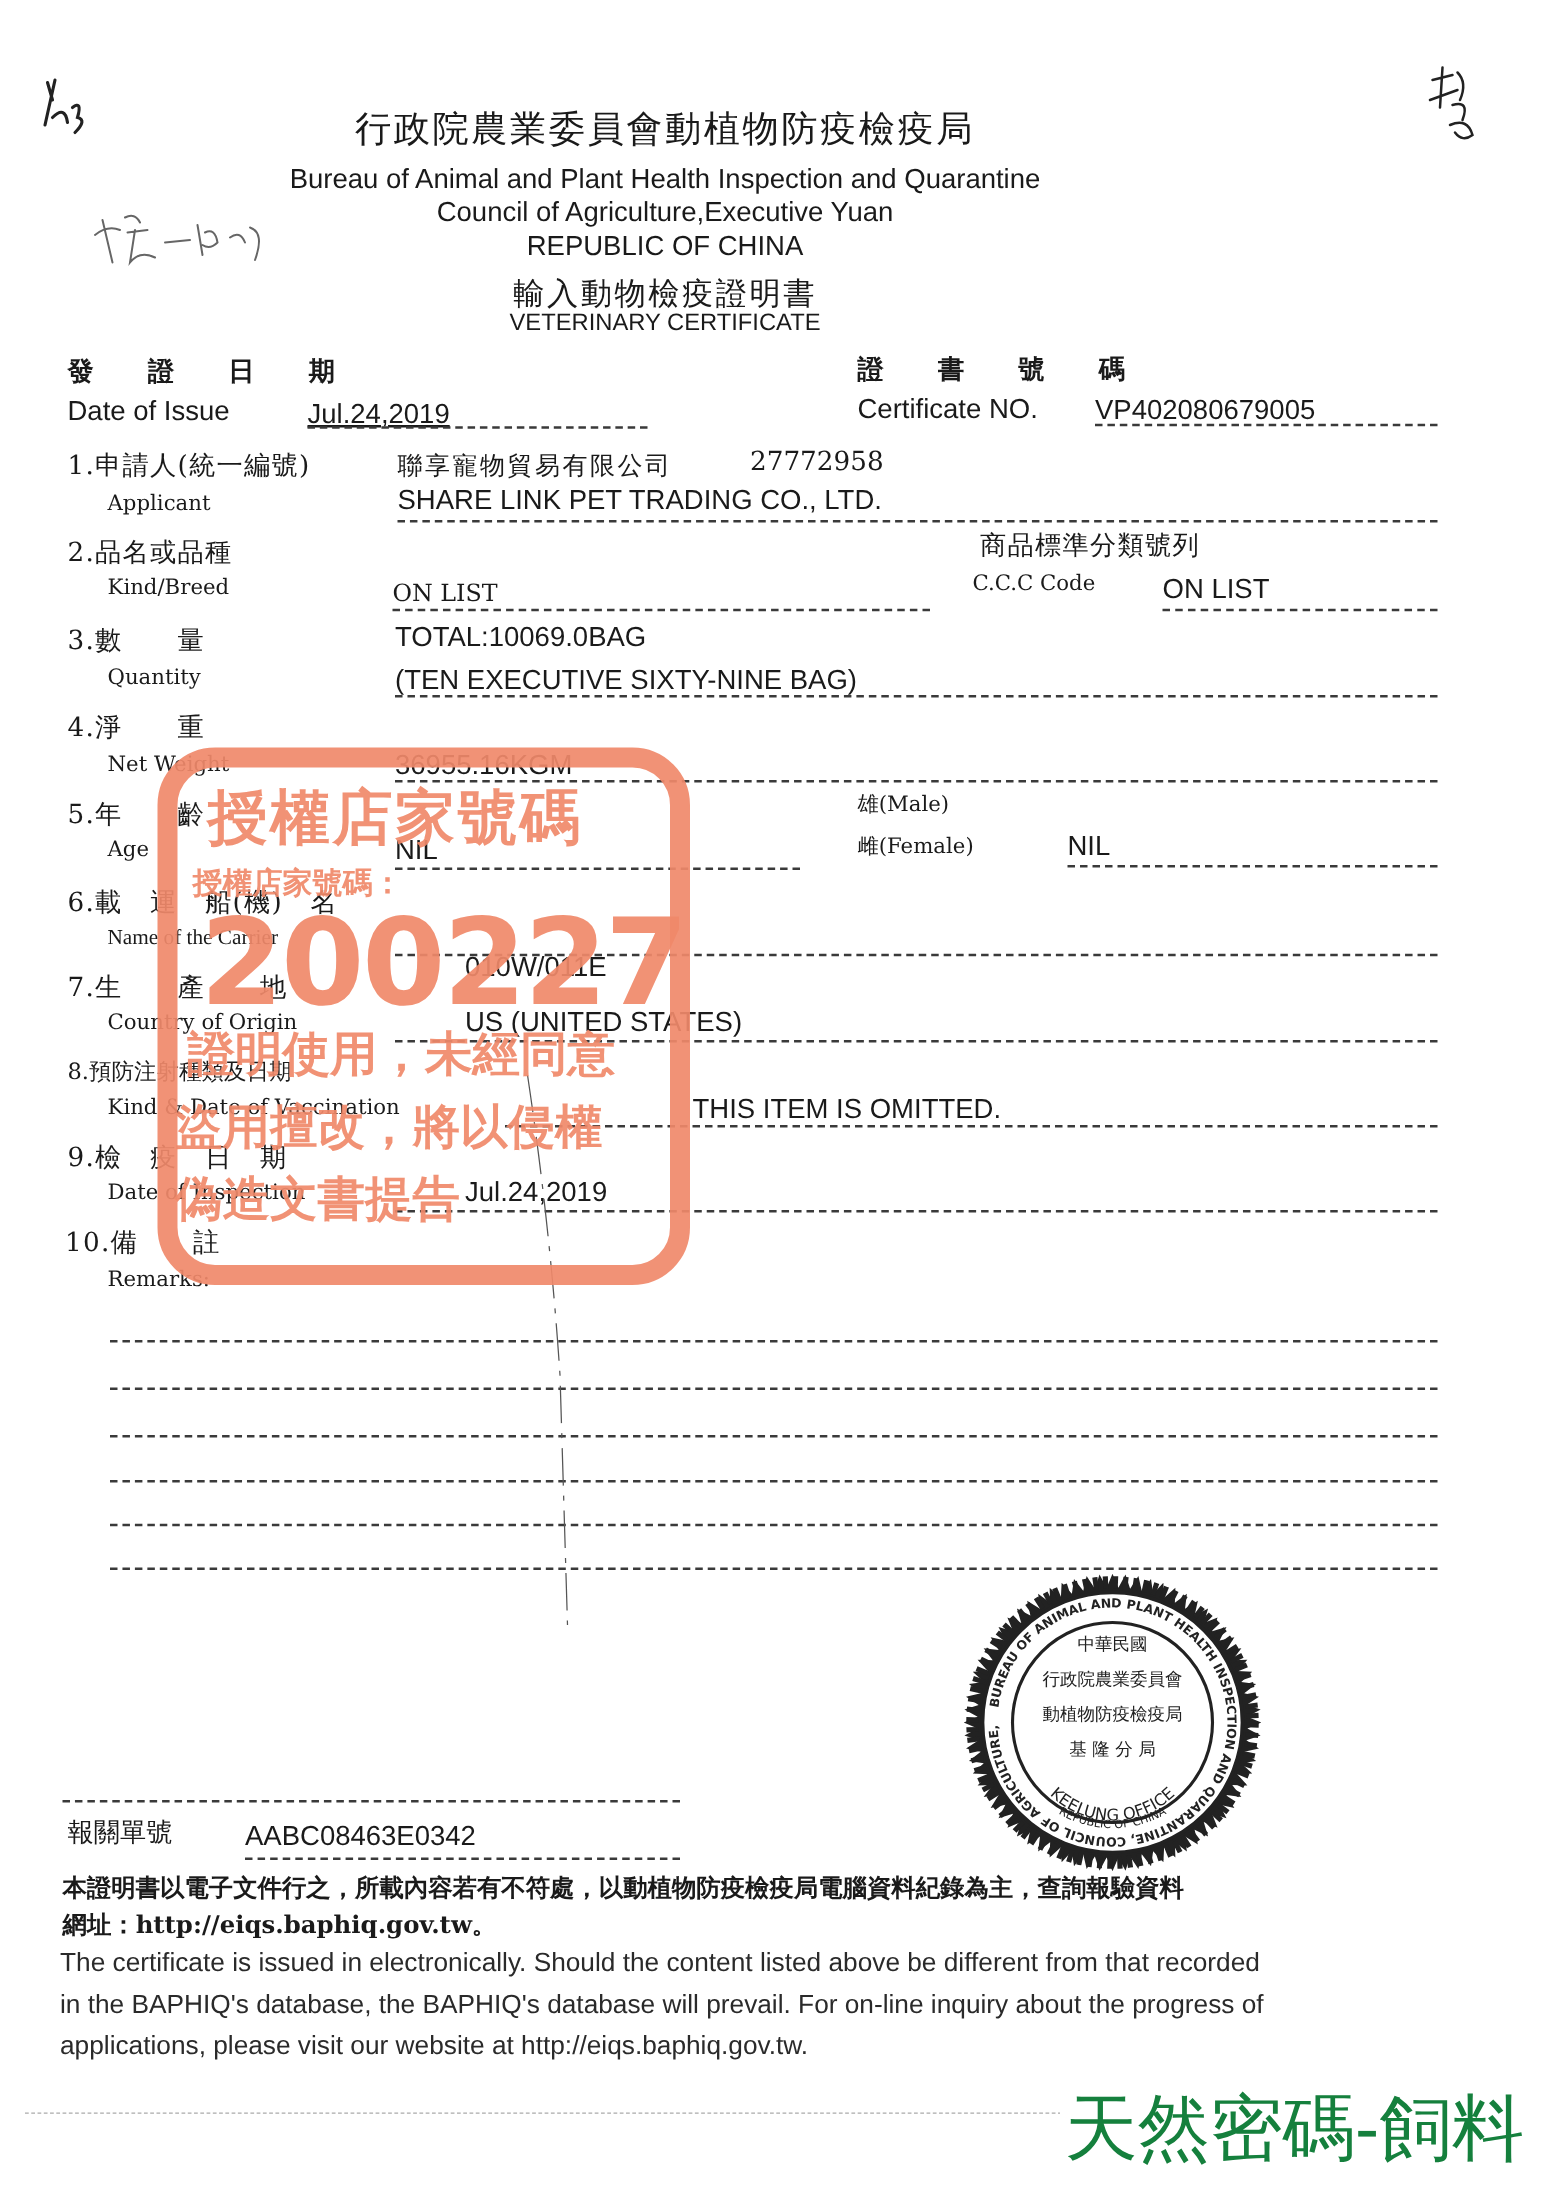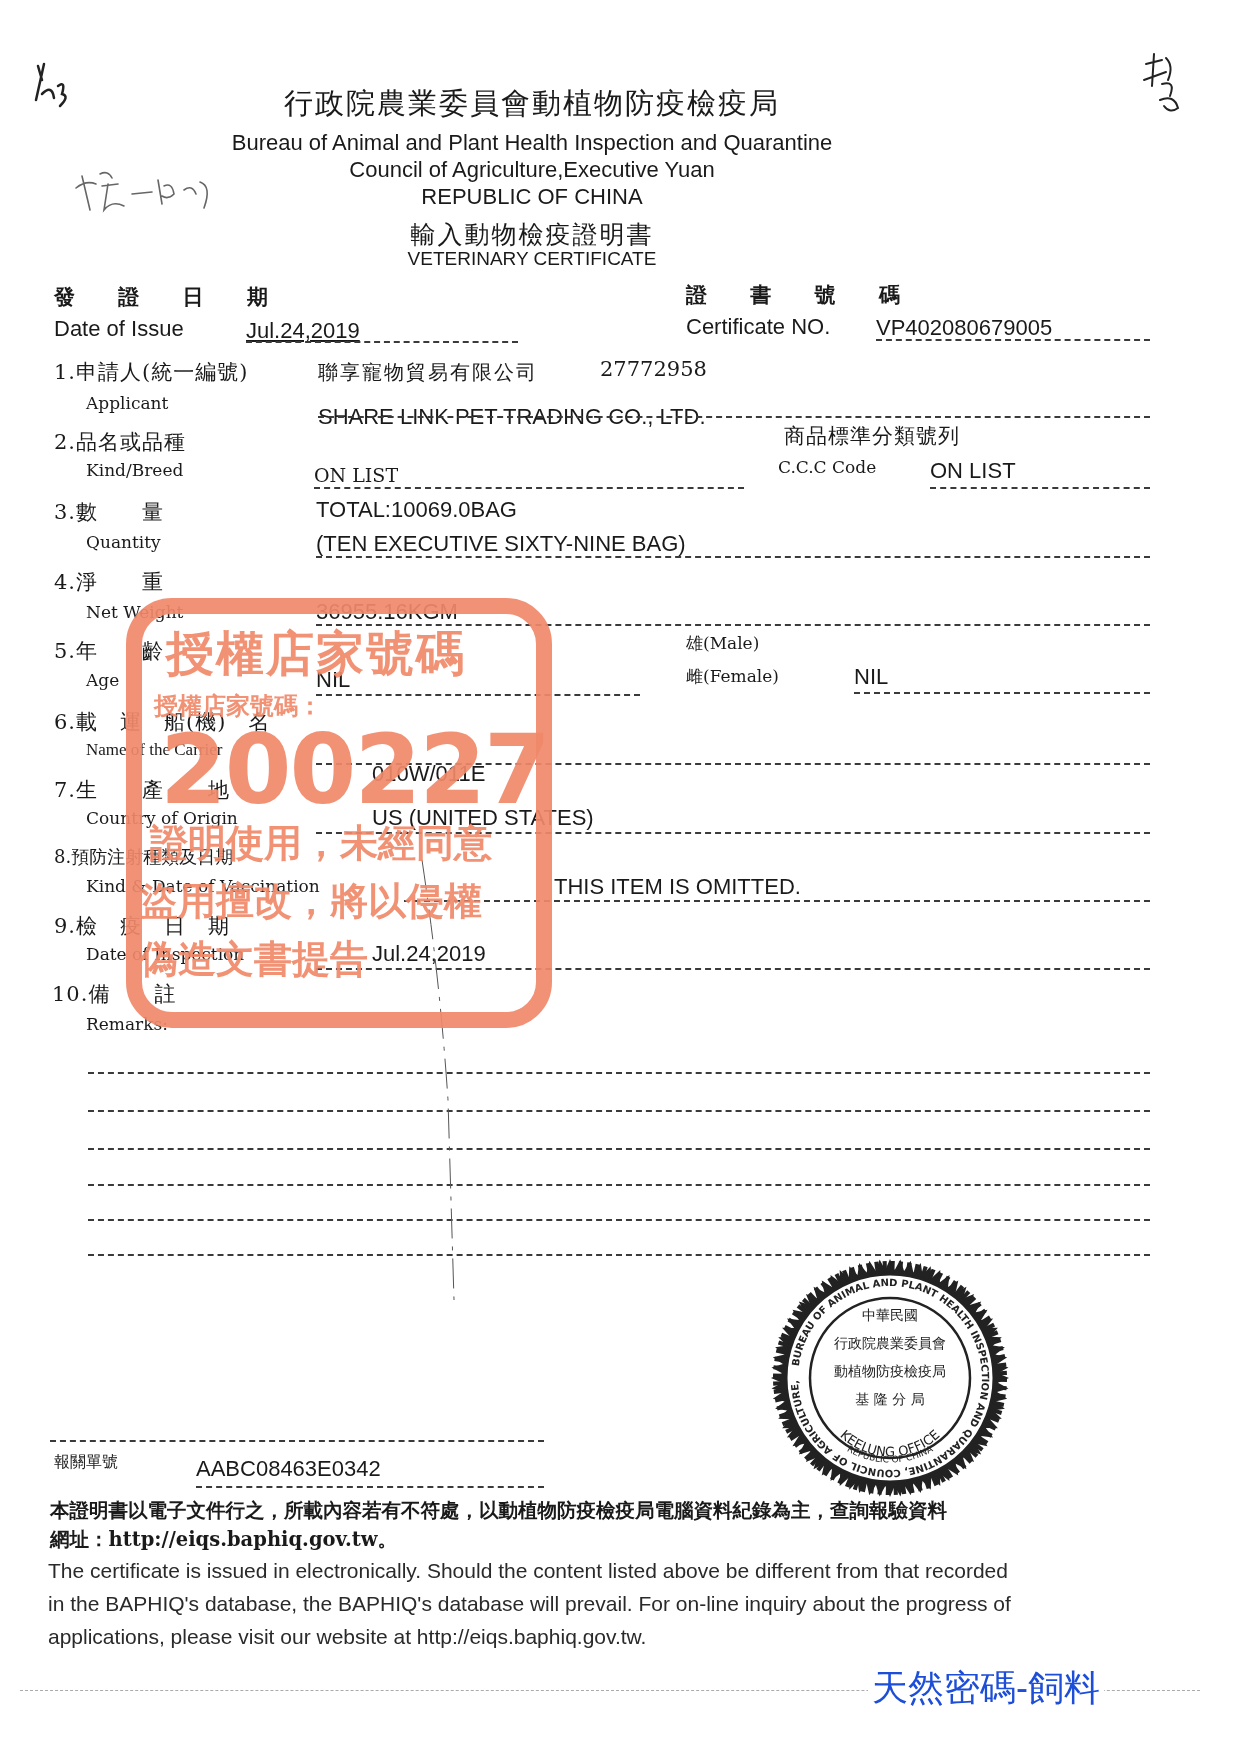--- a/index.html
+++ b/index.html
@@ -54,21 +54,21 @@
 
 <div class="abs serif lbl-zh" style="left:686px;top:281px;font-weight:bold;letter-spacing:18px;">證 書 號 碼</div>
 <div class="abs sans" style="left:686px;top:314px;font-size:22px;">Certificate NO.</div>
 <div class="abs sans val" style="left:876px;top:315px;">VP402080679005</div>
 <div class="rule" style="left:876px;top:339px;width:274px;"></div>
 
 <div class="abs serif lbl-zh" style="left:54px;top:358px;">1.申請人(統一編號)</div>
 <div class="abs serif lbl-en" style="left:86px;top:393px;">Applicant</div>
 <div class="abs serif" style="left:318px;top:359px;font-size:20px;letter-spacing:2px;">聯享寵物貿易有限公司</div>
 <div class="abs serif" style="left:600px;top:357px;font-size:21px;">27772958</div>
-<div class="abs sans val" style="left:318px;top:404px;">SHARE LINK PET TRADING CO., LTD.</div>
+<div class="abs sans val" style="left:318px;top:387px;">SHARE LINK PET TRADING CO., LTD.</div>
 <div class="rule" style="left:318px;top:416px;width:832px;"></div>
 
 <div class="abs serif lbl-zh" style="left:54px;top:428px;">2.品名或品種</div>
 <div class="abs serif lbl-en" style="left:86px;top:460px;">Kind/Breed</div>
 <div class="abs serif" style="left:314px;top:464px;font-size:19px;">ON LIST</div>
 <div class="rule" style="left:314px;top:487px;width:430px;"></div>
 <div class="abs serif lbl-zh" style="left:784px;top:422px;">商品標準分類號列</div>
 <div class="abs serif lbl-en" style="left:778px;top:457px;">C.C.C Code</div>
 <div class="abs sans val" style="left:930px;top:458px;">ON LIST</div>
 <div class="rule" style="left:930px;top:487px;width:220px;"></div>
@@ -120,21 +120,21 @@
 <div class="rule" style="left:88px;top:1148px;width:1062px;"></div>
 <div class="rule" style="left:88px;top:1184px;width:1062px;"></div>
 <div class="rule" style="left:88px;top:1219px;width:1062px;"></div>
 <div class="rule" style="left:88px;top:1254px;width:1062px;"></div>
 
 <svg class="hw" style="left:420px;top:860px" width="60" height="450" viewBox="0 0 60 450">
   <path d="M2 0 Q20 120 28 240 L34 440" stroke="#555" stroke-width="1" fill="none" stroke-dasharray="30 8 4 8"></path>
 </svg>
 
 <div class="rule" style="left:50px;top:1440px;width:494px;"></div>
-<div class="abs serif" style="left:54px;top:1452px;font-size:16px;">報關單號</div>
+<div class="abs serif" style="left:54px;top:1452px;font-size:21px;">報關單號</div>
 <div class="abs sans val" style="left:196px;top:1456px;">AABC08463E0342</div>
 <div class="rule" style="left:196px;top:1486px;width:348px;"></div>
 
 <div class="seal">
   <svg width="240" height="240" viewBox="0 0 240 240">
     <defs>
       <path id="ringPath" d="M120,120 m-92,0 a92,92 0 1,1 184,0 a92,92 0 1,1 -184,0"></path>
       <path id="bottomArc" d="M52,150 A72,72 0 0,0 188,150"></path>
       <path id="bottomArc2" d="M62,182 A86,86 0 0,0 178,182"></path>
     </defs>
@@ -161,21 +161,21 @@
   </svg>
 </div>
 
 <div class="abs serif" style="left:50px;top:1497px;font-size:19.5px;font-weight:bold;">本證明書以電子文件行之，所載內容若有不符處，以動植物防疫檢疫局電腦資料紀錄為主，查詢報驗資料</div>
 <div class="abs serif" style="left:50px;top:1526px;font-size:19.5px;font-weight:bold;">網址：http://eiqs.baphiq.gov.tw。</div>
 <div class="abs sans" style="left:48px;top:1559px;font-size:21px;color:#2a2a2a;">The certificate is issued in electronically. Should the content listed above be different from that recorded</div>
 <div class="abs sans" style="left:48px;top:1592px;font-size:21px;color:#2a2a2a;">in the BAPHIQ's database, the BAPHIQ's database will prevail. For on-line inquiry about the progress of</div>
 <div class="abs sans" style="left:48px;top:1625px;font-size:21px;color:#2a2a2a;">applications, please visit our website at http://eiqs.baphiq.gov.tw.</div>
 
 <div class="rule" style="left:20px;top:1690px;width:1180px;border-top:1px dashed #aaa;"></div>
-<div class="abs sans" style="left:868px;top:1664px;font-size:36px;color:#1d4ed8;background:#fff;padding:0 4px;">天然密碼-飼料</div>
+<div class="abs sans" style="left:848px;top:1664px;font-size:58px;color:#15803d;background:#fff;padding:0 4px;">天然密碼-飼料</div>
 
 <div class="wm-box"></div>
 <div class="wm-text" style="left:166px;top:622px;font-size:48px;letter-spacing:2px;">授權店家號碼</div>
 <div class="wm-text" style="left:154px;top:690px;font-size:24px;">授權店家號碼：</div>
 <div class="wm-text" style="left:160px;top:722px;font-size:96px;line-height:96px;letter-spacing:-2px;">200227</div>
 <div class="wm-text" style="left:150px;top:818px;font-size:38px;">證明使用，未經同意</div>
 <div class="wm-text" style="left:140px;top:876px;font-size:38px;">盜用擅改，將以侵權</div>
 <div class="wm-text" style="left:140px;top:934px;font-size:38px;">偽造文書提告</div>
 
 </body></html>

